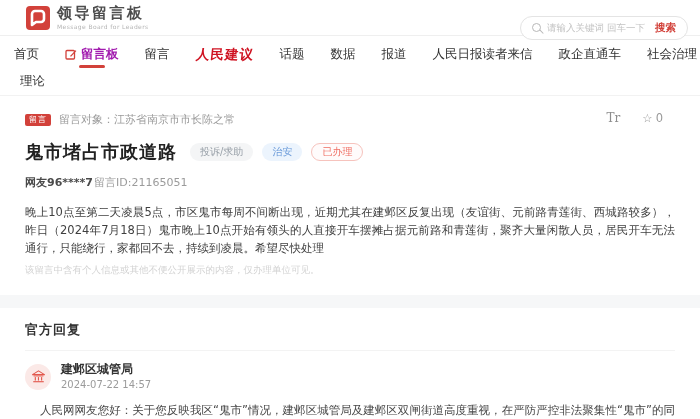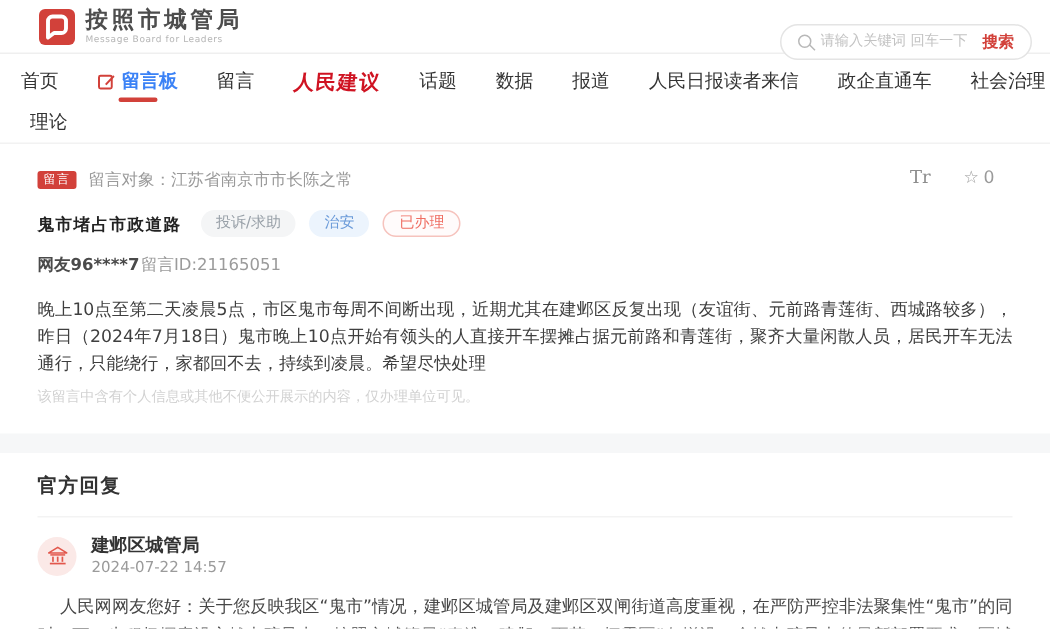--- a/index.html
+++ b/index.html
@@ -27,37 +27,37 @@
                 transform:rotate(45deg); right:-3.5px; bottom:-1.5px; }
   .search-input { flex:1; border:none; outline:none; font-size:9.5px; color:#555; min-width:0; background:transparent;
                   font-family:"DejaVu Sans","Liberation Sans",sans-serif; }
   .search-input::placeholder { color:#c3c3c3; }
   .search-btn { font-size:10.5px; color:#d2413a; font-weight:bold; cursor:pointer; flex:0 0 auto; }
 
   
   .nav { padding:5px 24px 0 14px; border-bottom:1px solid #f2f2f2; background:#fff; }
   .nav-row { display:flex; gap:26px; align-items:center; height:27px; font-size:12.5px; color:#333; }
   .nav-item { cursor:pointer; white-space:nowrap; }
-  .nav-item.active { color:#3b82f6; font-weight:bold; position:relative; display:flex; align-items:center; gap:4px; padding-bottom:1px; }
+  .nav-item.active { color:#a21caf; font-weight:bold; position:relative; display:flex; align-items:center; gap:4px; padding-bottom:1px; }
   .nav-item.active::after { content:""; position:absolute; left:50%; transform:translateX(-50%);
                             bottom:-4px; width:26px; height:3px; background:#d2413a; border-radius:2px; }
   .pen-icon { width:12px; height:12px; display:block; }
   .brand-red { color:#cf1322; font-weight:bold; font-size:13.5px; transform:skewX(-6deg); letter-spacing:1px; }
 
   
   .content { padding:0 25px; }
   .target-row { margin-top:16px; display:flex; align-items:center; font-size:11px; color:#9a9a9a; position:relative; }
   .msg-badge { background:#d2413a; color:#fff; font-size:8px; line-height:12px; padding:0 4px;
                border-radius:2px; margin-right:8px; letter-spacing:1px; }
   .actions { position:absolute; right:12px; top:-1px; display:flex; gap:22px; align-items:center; color:#9a9a9a; }
   .tr-icon { font-size:12px; color:#8d8d8d; cursor:pointer; font-family:"DejaVu Serif","Liberation Serif",serif; }
   .star { font-size:11.5px; color:#9a9a9a; cursor:pointer; display:flex; gap:3px; align-items:center; }
 
   .title-row { margin-top:13px; display:flex; align-items:center; gap:9px; }
-  .msg-title { font-size:11px; font-weight:bold; color:#222; letter-spacing:1px; margin-right:4px; }
+  .msg-title { font-size:18px; font-weight:bold; color:#222; letter-spacing:1px; margin-right:4px; }
   .tag { height:18px; line-height:17px; padding:0 10px; border-radius:9px; font-size:10px; white-space:nowrap; }
   .tag.gray { background:#f4f5f6; color:#98a0a8; }
   .tag.blue { background:#ecf4fd; color:#6a9ad9; }
   .tag.red  { background:#fffbfb; color:#ef6e63; border:1px solid #f6c3bd; line-height:15px; }
 
   .meta-row { margin-top:11px; display:flex; gap:1px; font-size:11px; color:#9b9b9b; align-items:center; }
   .meta-author { color:#4a4a4a; font-weight:bold; }
 
   .msg-body { margin-top:13px; font-size:11.5px; color:#3f3f3f; line-height:18px; text-align:justify; }
   .privacy { margin-top:7px; font-size:9.5px; color:#d2d2d2; }
@@ -79,21 +79,21 @@
 </head>
 <body>
 
 <div class="header">
   <div class="logo">
     <svg class="logo-mark" viewBox="0 0 24 24">
       <rect x="0" y="0" width="24" height="24" rx="4" fill="#d2413a"></rect>
       <path d="M6 8 a3 3 0 0 1 3-3 h6 a3 3 0 0 1 3 3 v5 a3 3 0 0 1-3 3 h-5 l-4 3 z" fill="none" stroke="#ffffff" stroke-width="2.6" stroke-linejoin="round"></path>
     </svg>
     <div>
-      <div class="logo-cn">按照市城管局</div>
+      <div class="logo-cn">领导留言板</div>
       <div class="logo-en">Message Board for Leaders</div>
     </div>
   </div>
   <div class="searchbar">
     <span class="mag"></span>
     <input class="search-input" placeholder="请输入关键词 回车一下" style="">
     <span class="search-btn">搜索</span>
   </div>
 </div>
 

